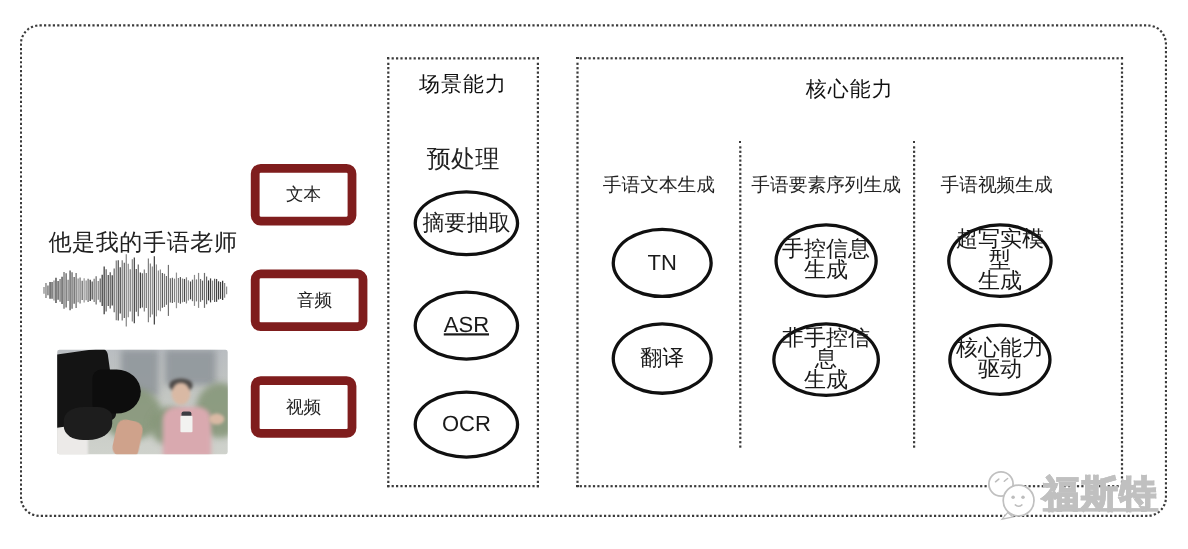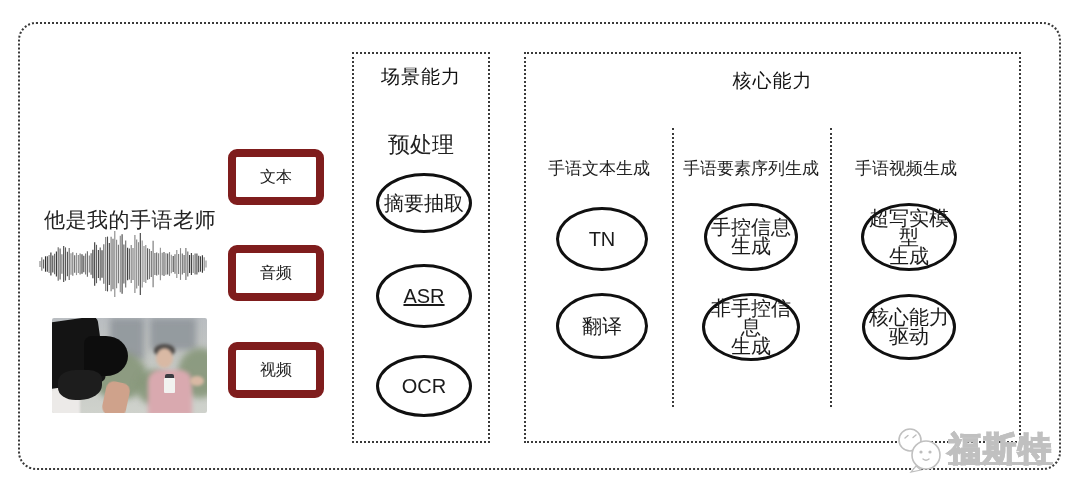--- a/index.html
+++ b/index.html
@@ -17,21 +17,21 @@
   .box-title{position:absolute;left:0;right:0;text-align:center;font-weight:normal;
     font-size:19px;letter-spacing:1px;color:#111;}
   .sub-label{position:absolute;text-align:center;font-size:22px;color:#222;}
 
   
   .input-header{position:absolute;left:200px;top:102px;width:140px;text-align:center;
     font-size:18px;font-weight:bold;color:#111;}
   .sample-text{position:absolute;left:44px;top:158px;font-size:21px;color:#222;letter-spacing:0.5px;margin-top:48px;}
   .input-box{position:absolute;left:228px;width:80px;height:40px;border:8px solid #7f1d1d;
     border-radius:9px;font-size:16px;color:#222;display:flex;align-items:center;justify-content:center;background:#fff;}
-  .input-box.b1{top:149px;} .input-box.b2{top:245px;} .input-box.b3{top:342px;}
+  .input-box.b1{top:149px;} .input-box.b2{top:245px;padding-left:10px;} .input-box.b3{top:342px;}
 
   .waveform{position:absolute;left:38px;top:227px;width:170px;height:74px;}
 
   
   .photo{position:absolute;left:52px;top:318px;width:155px;height:95px;overflow:hidden;
     border-radius:2px;background:linear-gradient(180deg,#b9bdc1 0%,#c3c6c2 45%,#cfd2cc 100%);}
   .photo .blur{filter:blur(3px);}
   .ph-building{position:absolute;background:#8e9499;opacity:.85;}
   .ph-bush{position:absolute;background:#87977a;border-radius:50%;opacity:.9;}
   .ph-reporter-body{position:absolute;left:96px;top:52px;width:44px;height:46px;background:#d9a9af;

